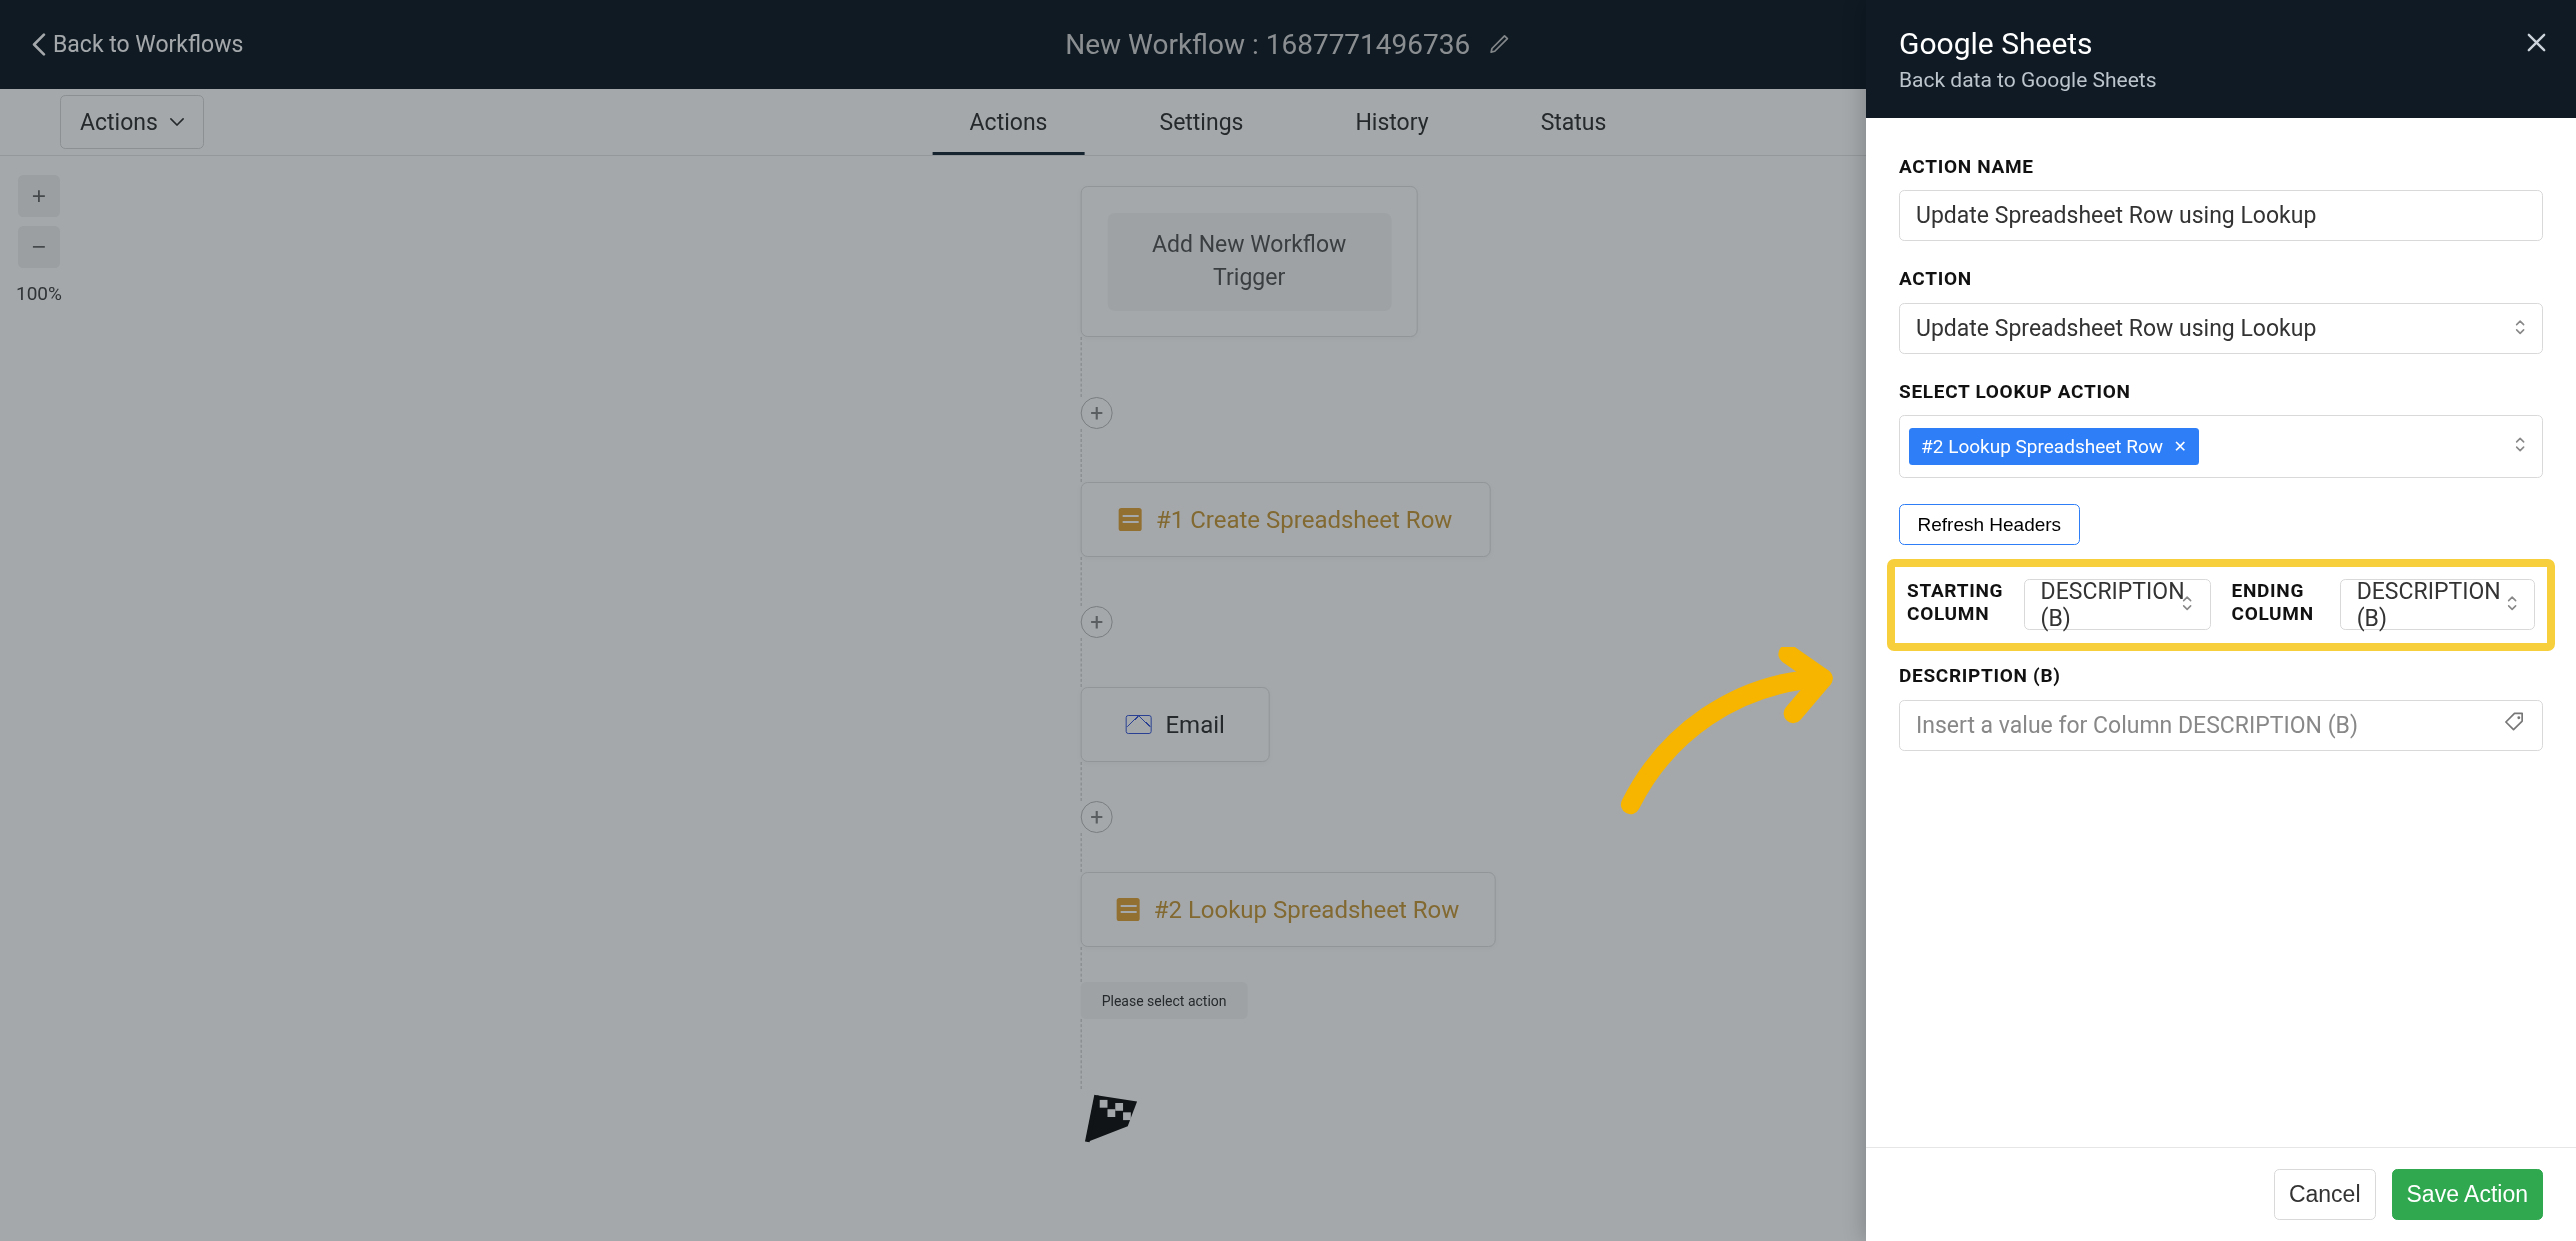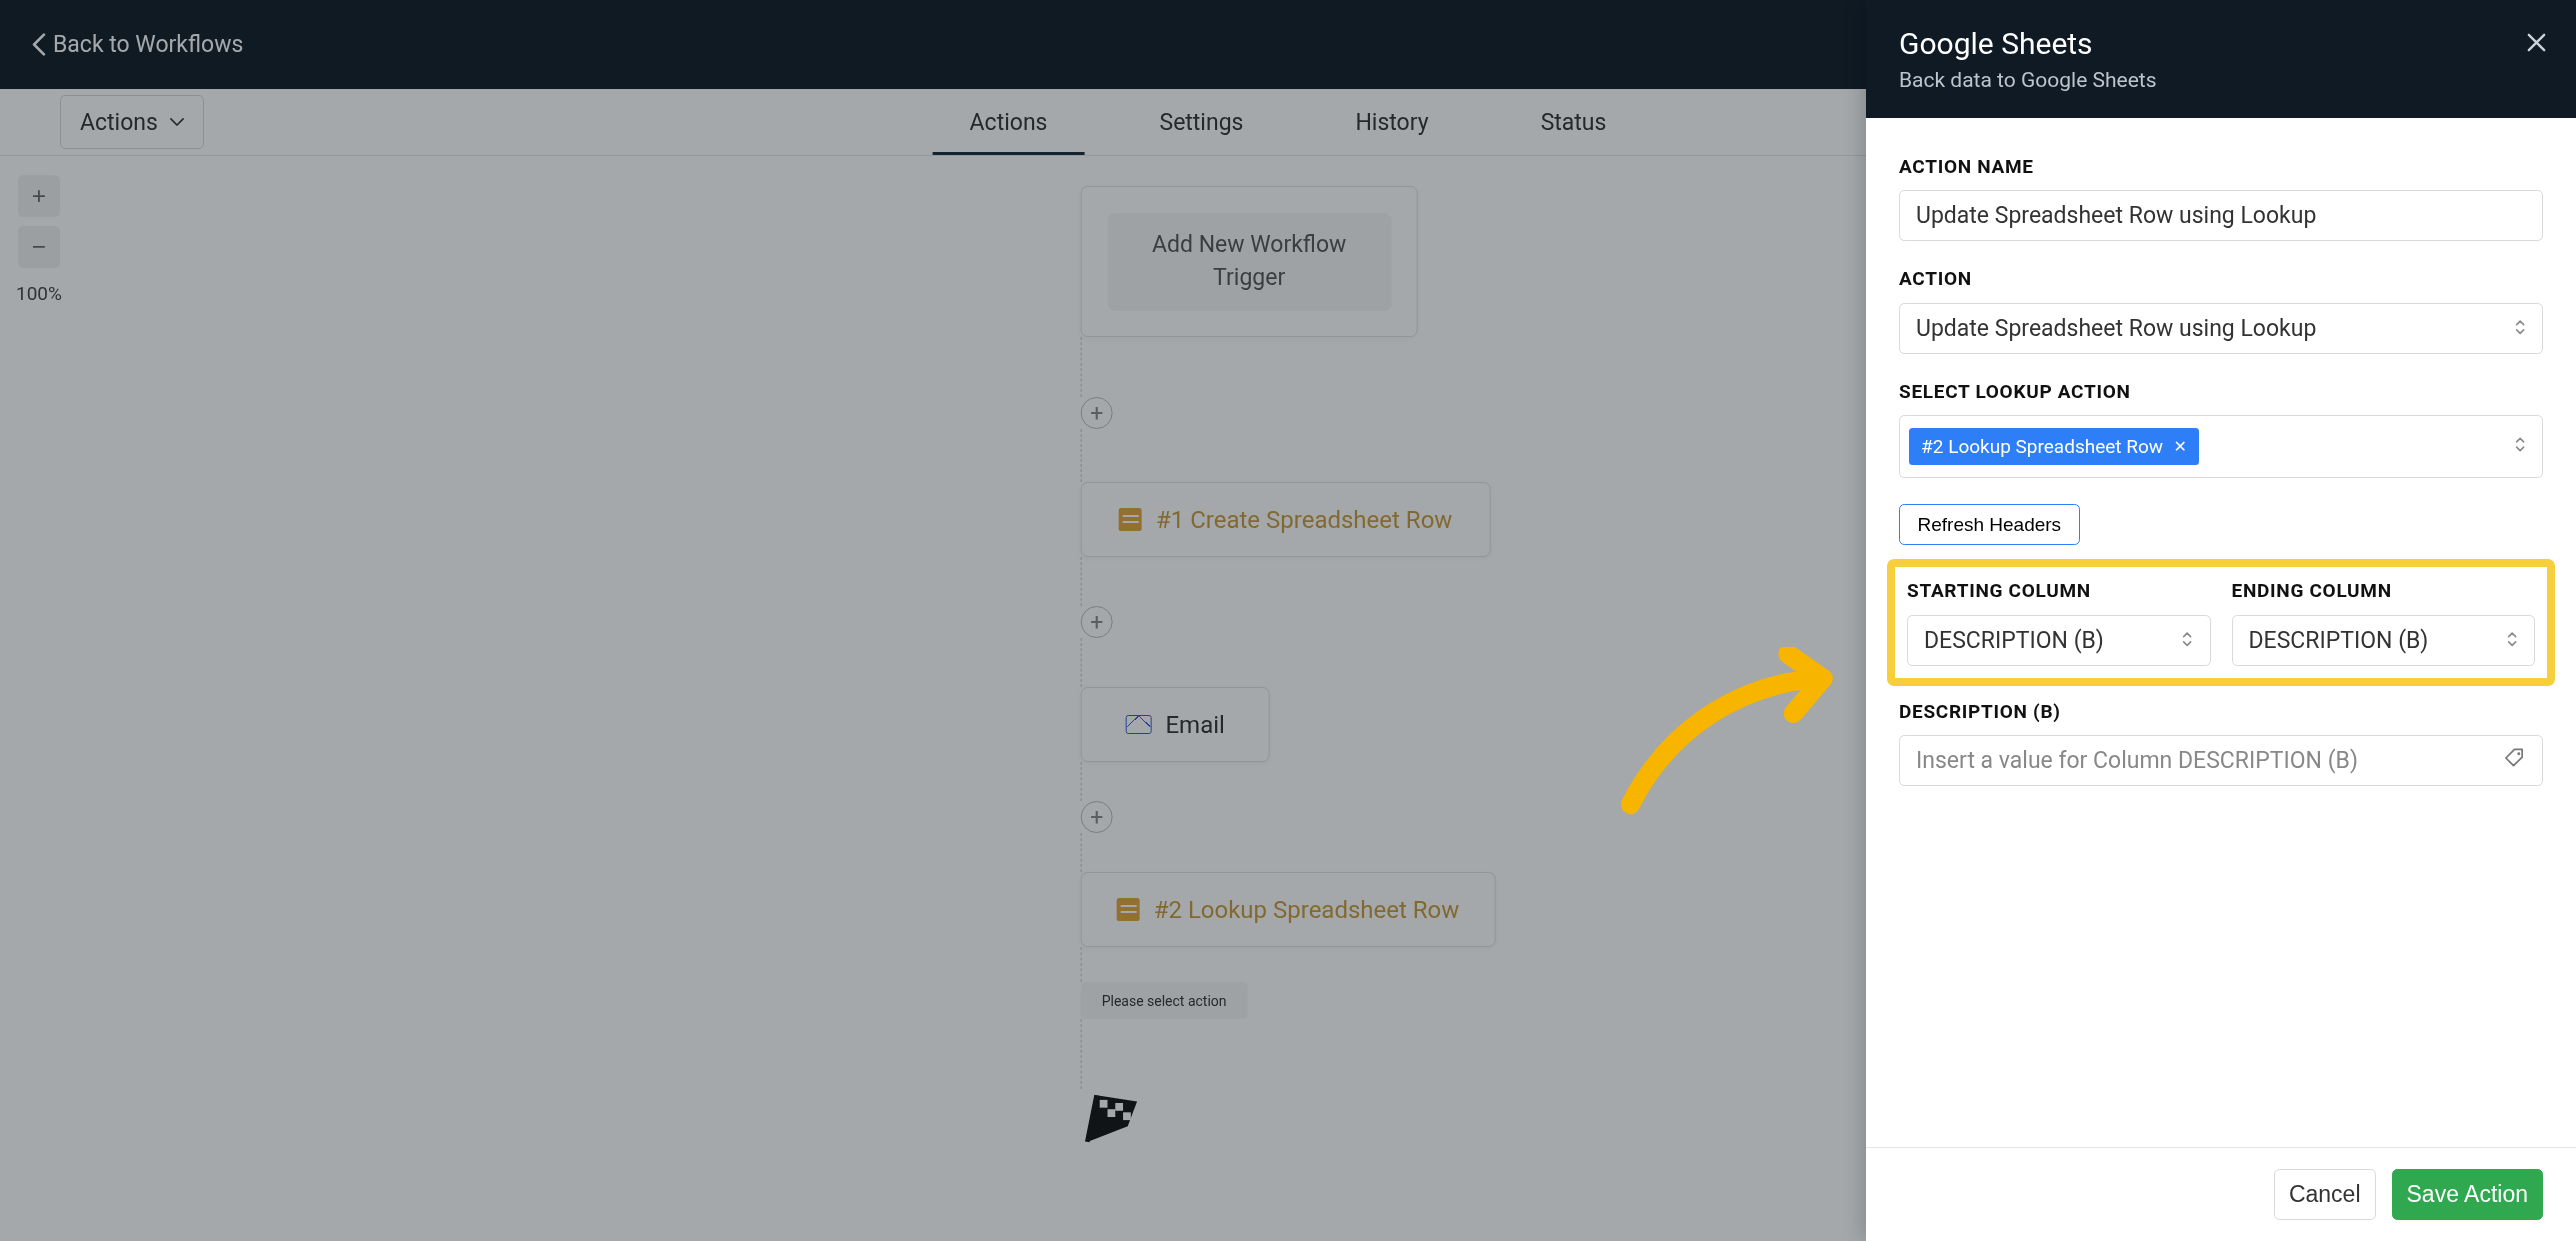--- a/index.html
+++ b/index.html
@@ -355,21 +355,21 @@
   }
   .columns-highlight {
     display: flex;
     gap: 21px;
     padding: 12.3px;
     margin: -12.3px;
     border: 8.8px solid #f7cf3d;
     border-radius: 7px;
     background: #fff;
   }
-  .columns-highlight .col { flex: 1; display: flex; flex-direction: column; gap: 12.3px; }
+  .columns-highlight .col { flex: 1; display: flex; flex-direction: row; gap: 12.3px; }
   .insert-input {
     width: 100%;
     height: 51px;
     border: 0.9px solid #d9d9d9;
     border-radius: 5.3px;
     padding: 0 16px;
     position: relative;
     display: flex;
     align-items: center;
     font-size: 23px;
@@ -430,20 +430,28 @@
 <body>
 
 <div class="app">
 
   <div class="header">
     <div class="back-link">
       <svg viewBox="0 0 8 14">
           <path d="M7 1 1 7l6 6" stroke="#fff" stroke-width="1.6" fill="none" stroke-linecap="round" stroke-linejoin="round"></path>
         </svg>
       <span>Back to Workflows</span>
+    </div>
+    <div class="header-title-wrap">
+      <span class="header-title">New Workflow : 1687771496736</span>
+      <span class="edit-icon">
+        <svg width="23" height="23" viewBox="0 0 24 24">
+            <path d="M3 21l3.8-.9L20 7 17 4 3.9 17.2 3 21z" fill="none" stroke="#c8c8c8" stroke-width="1.8" stroke-linejoin="round"></path>
+          </svg>
+      </span>
     </div>
   </div>
 
   <div class="secondbar">
     <div class="actions-menu">
       <span>Actions</span>
       <svg width="14" height="8.8" viewBox="0 0 16 10">
           <path d="M1 1l7 7 7-7" stroke="#333" stroke-width="1.8" fill="none" stroke-linecap="round"></path>
         </svg>
     </div>

